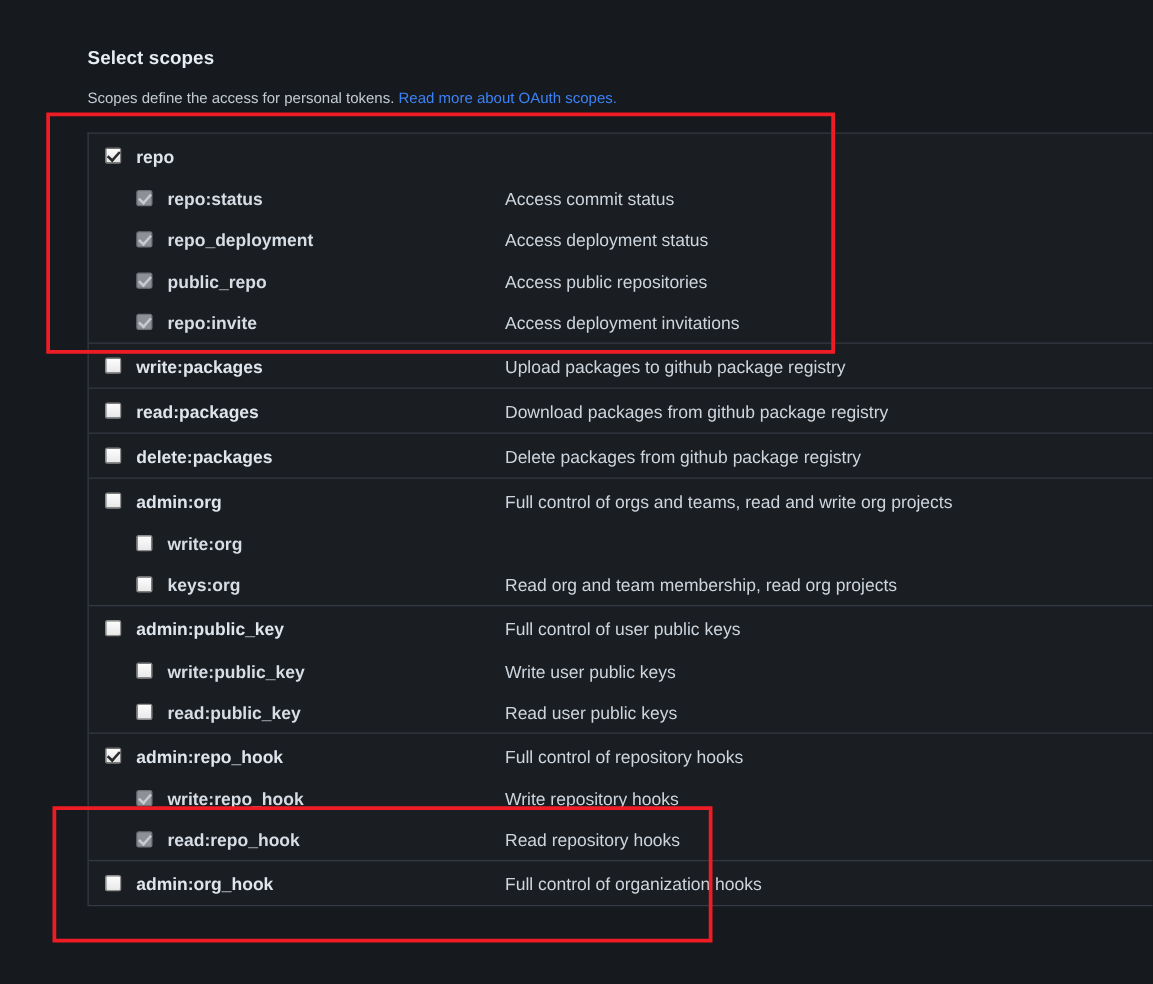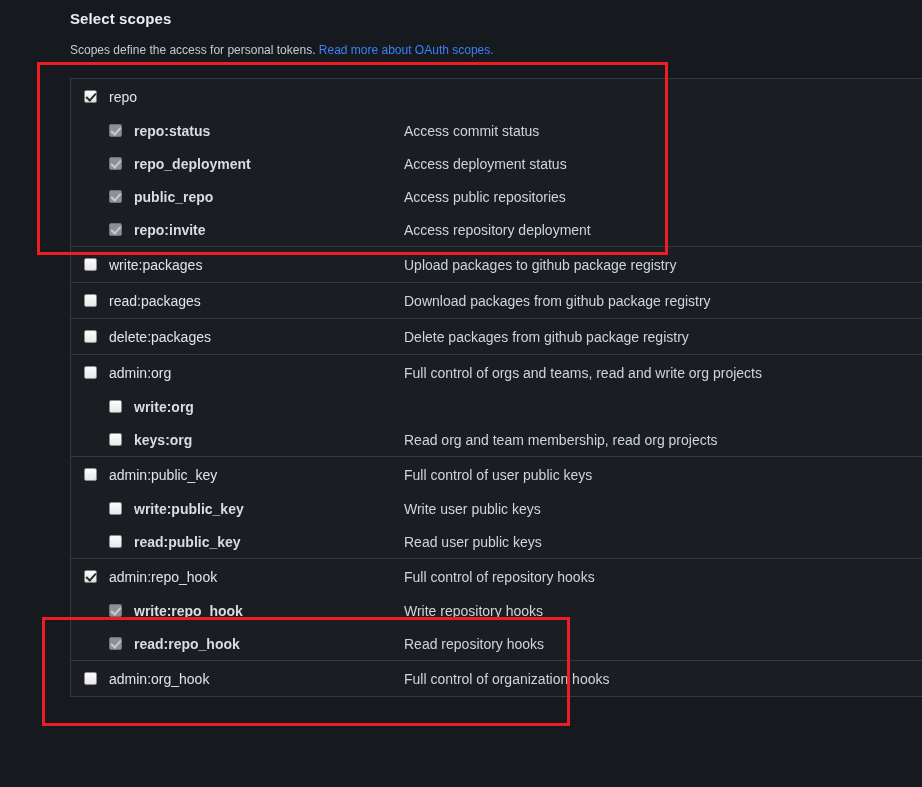--- a/index.html
+++ b/index.html
@@ -13,20 +13,21 @@
     overflow: hidden;
     font-family: "Liberation Sans", sans-serif;
     color: #c9d1d9;
     position: relative;
   }
 
   .page {
     position: absolute;
     inset: 0;
     background: #16191d;
+    margin-top: 28px;
   }
 
   
   .scopes-header {
     position: absolute;
     left: 70px;
     top: 10px;
     font-size: 15px;
     font-weight: bold;
     color: #e6edf3;
@@ -118,21 +119,21 @@
     transform: rotate(42deg);
   }
 
   
   .scope-name {
     margin-left: 12px;
     font-size: 14px;
     color: #dfe5ec;
     white-space: nowrap;
   }
-  .scope-row.parent .scope-name { font-weight: normal; }
+  .scope-row.parent .scope-name { font-weight: bold; }
   .scope-row.child  .scope-name { font-weight: bold; color: #d7dde5; }
 
   .scope-desc {
     position: absolute;
     left: 333px;
     font-size: 14px;
     color: #cdd5de;
     white-space: nowrap;
     font-weight: normal;
   }
@@ -175,21 +176,21 @@
           <span class="scope-desc">Access deployment status</span>
         </div>
         <div class="scope-row child">
           <span class="cb disabled-checked"></span>
           <span class="scope-name">public_repo</span>
           <span class="scope-desc">Access public repositories</span>
         </div>
         <div class="scope-row child">
           <span class="cb disabled-checked"></span>
           <span class="scope-name">repo:invite</span>
-          <span class="scope-desc">Access repository deployment</span>
+          <span class="scope-desc">Access deployment invitations</span>
         </div>
       </div>
       <div class="scope-group">
         <div class="scope-row parent">
           <span class="cb unchecked"></span>
           <span class="scope-name">write:packages</span>
           <span class="scope-desc">Upload packages to github package registry</span>
         </div>
       </div>
       <div class="scope-group">

